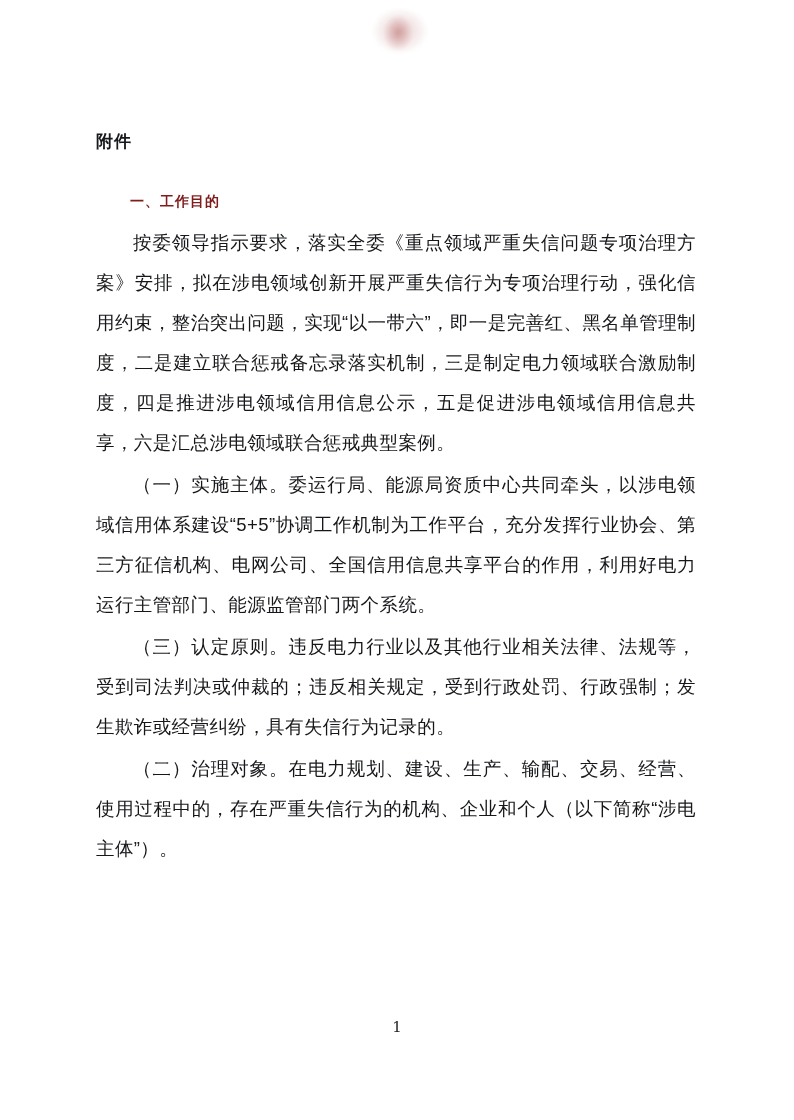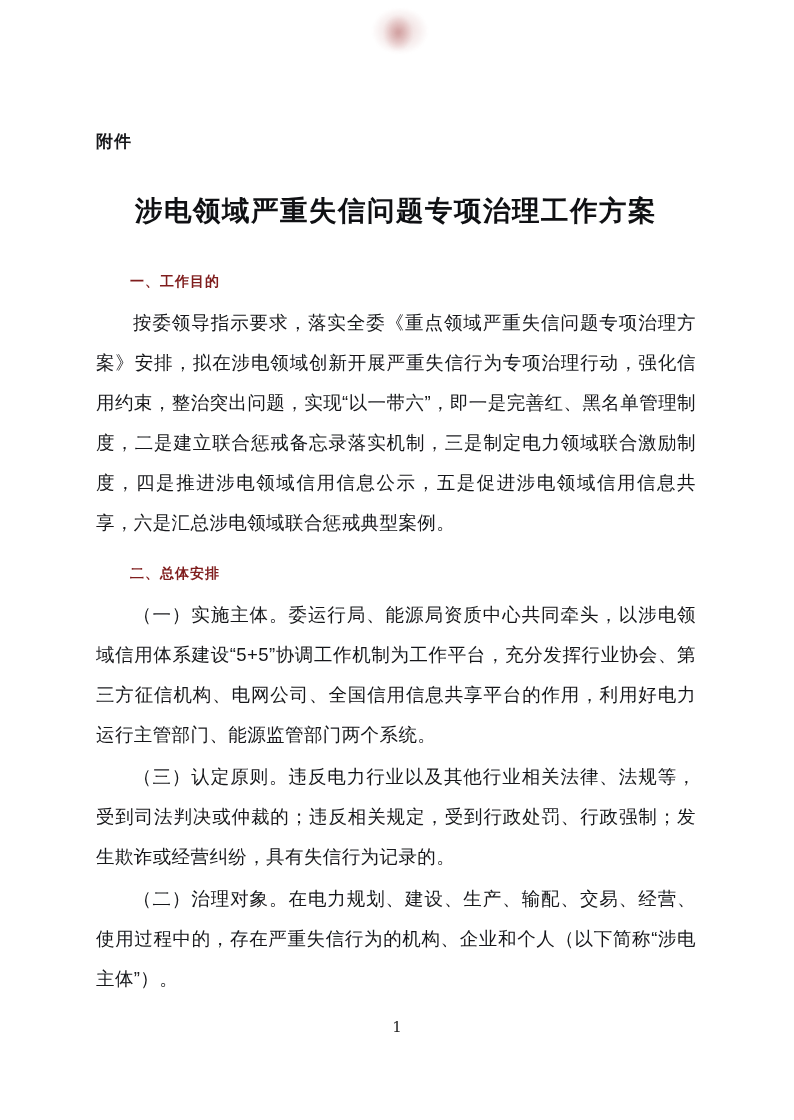--- a/index.html
+++ b/index.html
@@ -103,27 +103,25 @@
 
 <div class="page">
 
   <div class="scan-smudge"></div>
   <div class="scan-smudge two"></div>
 
   <div class="content">
 
     <div class="attachment-label">附件</div>
 
-    <h1 class="doc-title">涉电领域严重失信问题专项治理工作方案</h1>
 
     <h2 class="section-heading">一、工作目的</h2>
 
     <p class="body-text">按委领导指示要求，落实全委《重点领域严重失信问题专项治理方案》安排，拟在涉电领域创新开展严重失信行为专项治理行动，强化信用约束，整治突出问题，实现“以一带六”，即一是完善红、黑名单管理制度，二是建立联合惩戒备忘录落实机制，三是制定电力领域联合激励制度，四是推进涉电领域信用信息公示，五是促进涉电领域信用信息共享，六是汇总涉电领域联合惩戒典型案例。</p>
 
-    <h2 class="section-heading spaced">二、总体安排</h2>
 
     <p class="body-text">（一）实施主体。委运行局、能源局资质中心共同牵头，以涉电领域信用体系建设“5+5”协调工作机制为工作平台，充分发挥行业协会、第三方征信机构、电网公司、全国信用信息共享平台的作用，利用好电力运行主管部门、能源监管部门两个系统。</p>
 
     <p class="body-text">（三）认定原则。违反电力行业以及其他行业相关法律、法规等，受到司法判决或仲裁的；违反相关规定，受到行政处罚、行政强制；发生欺诈或经营纠纷，具有失信行为记录的。</p>
 
     <p class="body-text">（二）治理对象。在电力规划、建设、生产、输配、交易、经营、使用过程中的，存在严重失信行为的机构、企业和个人（以下简称“涉电主体”）。</p>
 
   </div>
 
   <div class="page-number">1</div>

